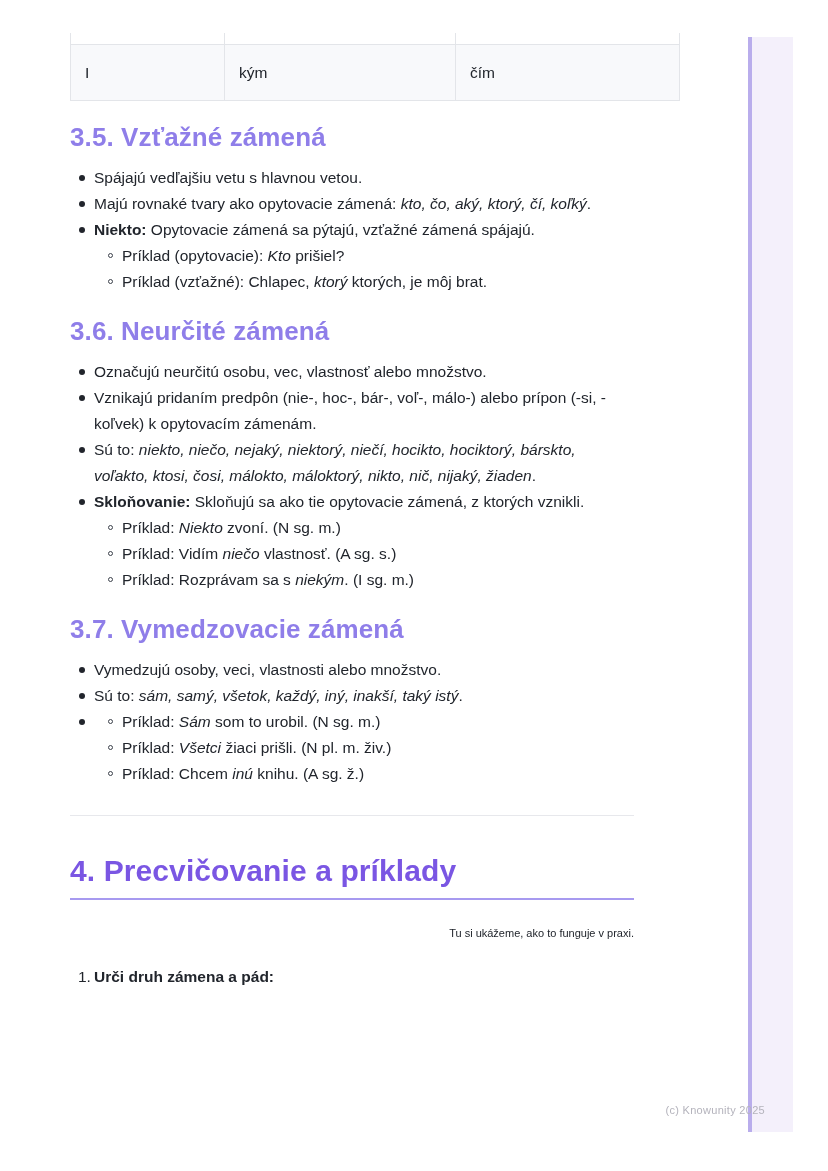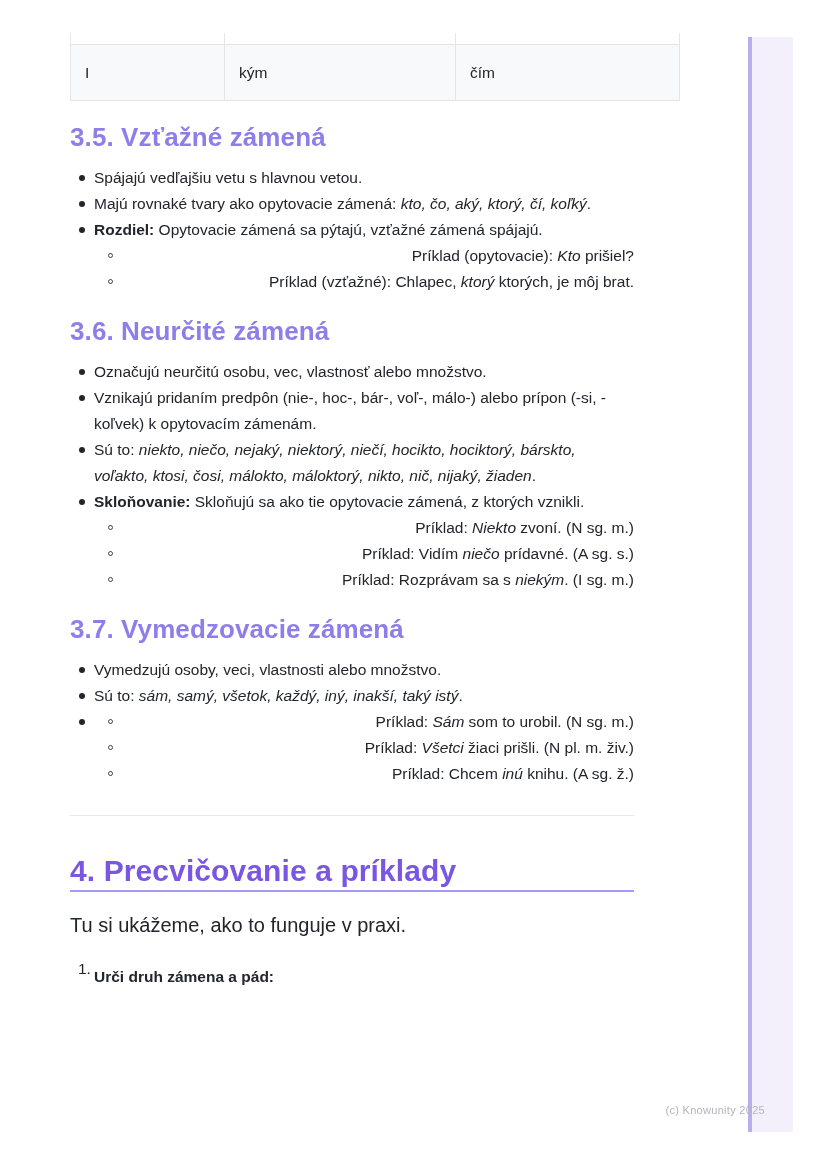--- a/index.html
+++ b/index.html
@@ -36,44 +36,44 @@
   h2.sec{
     margin:22px 0 14px 0;
     font-size:26px;line-height:28px;font-weight:700;
     color:var(--accent-h2,#8f7ee9);
     letter-spacing:.1px;
   }
   h1.chapter{
     margin:36px 0 0 0;
     font-size:30px;line-height:38px;font-weight:700;
     color:var(--accent-h1,#7a56e3);
-    padding-bottom:0;
+    padding-bottom:8px;
     border-bottom:2px solid var(--accent-rule,#a79af0);
     letter-spacing:.1px;
   }
   hr.divider{
     border:none;margin:28px 0 0 0;
     border-top:1px solid var(--hr-color,#e7e8ec);
   }
   
   .list{margin:0;}
   .li{position:relative;font-size:15.5px;line-height:26px;}
   .li + .li{}
   .li.lvl1{padding-left:24px;}
-  .li.lvl2{padding-left:52px;text-align:right;}
+  .li.lvl2{padding-left:52px;}
   .marker{position:absolute;top:10px;width:6px;height:6px;border-radius:50%;}
   .lvl1 > .marker{left:9px;background:var(--body-text,#21252c);}
   .lvl2 > .marker{left:38px;width:5px;height:5px;background:transparent;border:1.3px solid #3c414b;box-sizing:border-box;}
   .b{font-weight:700;}
   .i{font-style:italic;}
   
-  p.intro{margin:20px 0 0 0;font-size:20px;line-height:26px;}
+  p.intro{margin:20px 0 0 0;font-size:11px;line-height:26px;text-align:right;}
   .ol-item{margin-top:18px;padding-left:8px;font-size:15.5px;line-height:26px;display:flex;}
   .ol-item .num{width:16px;flex:0 0 16px;}
-  .ol-item .ol-text{font-weight:700;margin-top:8px;}
+  .ol-item .ol-text{font-weight:700;}
   
   .rail-line{
     position:absolute;left:748px;top:37px;
     width:4px;height:1095px;
     background:var(--rail-line,#b9adec);
   }
   .rail-panel{
     position:absolute;left:752px;top:37px;
     width:41px;height:1095px;
     background:var(--rail-panel,#f4f0fb);
@@ -107,33 +107,33 @@
           <td class="col-2">kým</td>
           <td class="col-3">čím</td>
         </tr>
       </tbody>
     </table>
 
     <h2 class="sec">3.5. Vzťažné zámená</h2>
     <div class="list">
         <div class="li lvl1"><span class="marker"></span><span class="li-text"><span>Spájajú vedľajšiu vetu s hlavnou vetou.</span></span></div>
         <div class="li lvl1"><span class="marker"></span><span class="li-text"><span>Majú rovnaké tvary ako opytovacie zámená: </span><span class="i">kto, čo, aký, ktorý, čí, koľký</span><span>.</span></span></div>
-        <div class="li lvl1"><span class="marker"></span><span class="li-text"><span class="b">Rozdiel:</span><span> Opytovacie zámená sa pýtajú, vzťažné zámená spájajú.</span></span></div>
+        <div class="li lvl1"><span class="marker"></span><span class="li-text"><span class="b">Niekto:</span><span> Opytovacie zámená sa pýtajú, vzťažné zámená spájajú.</span></span></div>
         <div class="li lvl2"><span class="marker"></span><span class="li-text"><span>Príklad (opytovacie): </span><span class="i">Kto</span><span> prišiel?</span></span></div>
         <div class="li lvl2"><span class="marker"></span><span class="li-text"><span>Príklad (vzťažné): Chlapec, </span><span class="i">ktorý</span><span> ktorých, je môj brat.</span></span></div>
       </div>
 
     <h2 class="sec">3.6. Neurčité zámená</h2>
     <div class="list">
         <div class="li lvl1"><span class="marker"></span><span class="li-text"><span>Označujú neurčitú osobu, vec, vlastnosť alebo množstvo.</span></span></div>
         <div class="li lvl1"><span class="marker"></span><span class="li-text"><span>Vznikajú pridaním predpôn (nie-, hoc-, bár-, voľ-, málo-) alebo prípon (-si, -koľvek) k opytovacím zámenám.</span></span></div>
         <div class="li lvl1"><span class="marker"></span><span class="li-text"><span>Sú to: </span><span class="i">niekto, niečo, nejaký, niektorý, niečí, hocikto, hociktorý, bárskto, voľakto, ktosi, čosi, málokto, máloktorý, nikto, nič, nijaký, žiaden</span><span>.</span></span></div>
         <div class="li lvl1"><span class="marker"></span><span class="li-text"><span class="b">Skloňovanie:</span><span> Skloňujú sa ako tie opytovacie zámená, z ktorých vznikli.</span></span></div>
         <div class="li lvl2"><span class="marker"></span><span class="li-text"><span>Príklad: </span><span class="i">Niekto</span><span> zvoní. (N sg. m.)</span></span></div>
-        <div class="li lvl2"><span class="marker"></span><span class="li-text"><span>Príklad: Vidím </span><span class="i">niečo</span><span> prídavné. (A sg. s.)</span></span></div>
+        <div class="li lvl2"><span class="marker"></span><span class="li-text"><span>Príklad: Vidím </span><span class="i">niečo</span><span> vlastnosť. (A sg. s.)</span></span></div>
         <div class="li lvl2"><span class="marker"></span><span class="li-text"><span>Príklad: Rozprávam sa s </span><span class="i">niekým</span><span>. (I sg. m.)</span></span></div>
       </div>
 
     <h2 class="sec">3.7. Vymedzovacie zámená</h2>
     <div class="list">
         <div class="li lvl1"><span class="marker"></span><span class="li-text"><span>Vymedzujú osoby, veci, vlastnosti alebo množstvo.</span></span></div>
         <div class="li lvl1"><span class="marker"></span><span class="li-text"><span>Sú to: </span><span class="i">sám, samý, všetok, každý, iný, inakší, taký istý</span><span>.</span></span></div>
         <div class="li lvl1"><span class="marker"></span></div>
         <div class="li lvl2"><span class="marker"></span><span class="li-text"><span>Príklad: </span><span class="i">Sám</span><span> som to urobil. (N sg. m.)</span></span></div>
         <div class="li lvl2"><span class="marker"></span><span class="li-text"><span>Príklad: </span><span class="i">Všetci</span><span> žiaci prišli. (N pl. m. živ.)</span></span></div>

